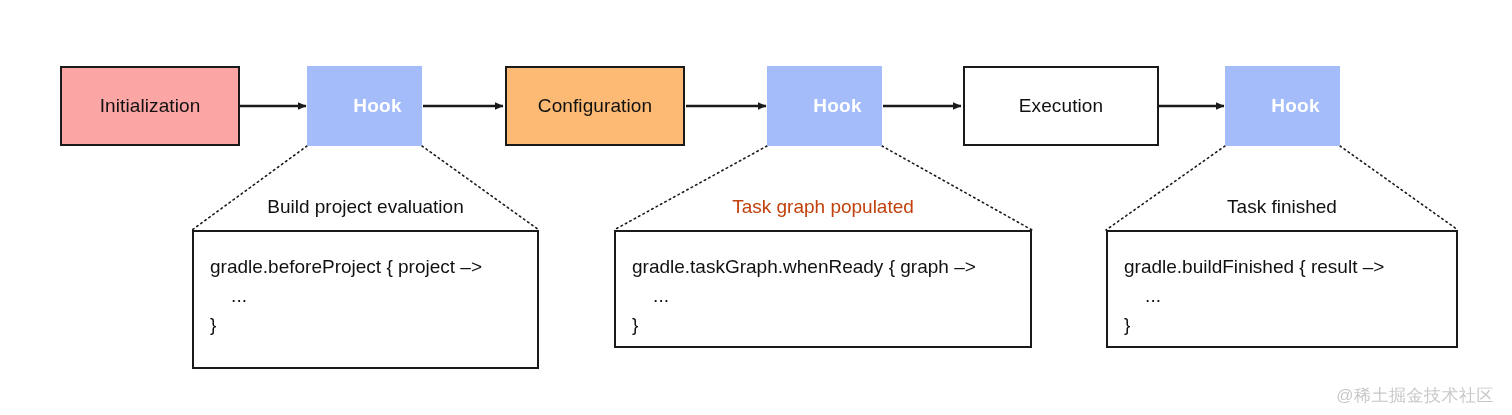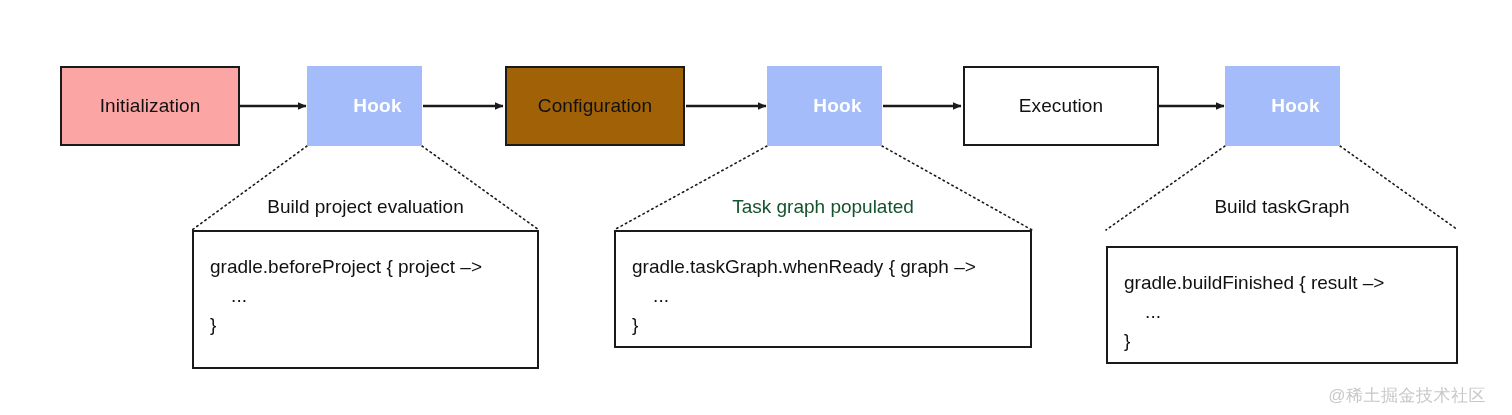--- a/index.html
+++ b/index.html
@@ -70,21 +70,21 @@
     position: absolute;
     left: 16px;
     top: 20px;
     font-size: 19px;
     color: #111111;
     line-height: 29px;
     white-space: pre;
   }
   .watermark {
     position: absolute;
-    right: 26px;
+    right: 18px;
     bottom: 8px;
     font-size: 17px;
     color: #c8c8c8;
     white-space: nowrap;
     letter-spacing: 0.5px;
   }
 </style>
 </head>
 <body>
 
@@ -110,21 +110,21 @@
         <line x1="882" y1="146" x2="1032" y2="230" stroke="#1a1a1a" stroke-width="1.6" stroke-dasharray="1.5 3.5" stroke-linecap="round"></line>
         <line x1="1225" y1="146" x2="1106" y2="230" stroke="#1a1a1a" stroke-width="1.6" stroke-dasharray="1.5 3.5" stroke-linecap="round"></line>
         <line x1="1340" y1="146" x2="1458" y2="230" stroke="#1a1a1a" stroke-width="1.6" stroke-dasharray="1.5 3.5" stroke-linecap="round"></line>
       </g>
   </svg>
 
   <div id="stage-layer">
       <div class="node stage-box" style="left: 45px; top: 66px; width: 180px; height: 80px; border-color: rgb(26, 26, 26); background: #fca5a5; margin-left: 15px;">
         <span class="stage-label" style="color: rgb(17, 17, 17);">Initialization</span>
       </div>
-      <div class="node stage-box" style="left: 505px; top: 66px; width: 180px; height: 80px; border-color: rgb(26, 26, 26); background: #a16207;">
+      <div class="node stage-box" style="left: 505px; top: 66px; width: 180px; height: 80px; border-color: rgb(26, 26, 26); background: #fdba74;">
         <span class="stage-label" style="color: rgb(17, 17, 17);">Configuration</span>
       </div>
       <div class="node stage-box" style="left: 963px; top: 66px; width: 196px; height: 80px; border-color: rgb(26, 26, 26); background: rgb(255, 255, 255);">
         <span class="stage-label" style="color: rgb(17, 17, 17);">Execution</span>
       </div>
     </div>
   <div id="hook-layer">
       <div class="node hook-box" style="left: 307px; top: 66px; width: 115px; height: 80px; background: rgb(164, 188, 250);">
         <span class="hook-label" style="color: rgb(255, 255, 255);">Hook</span>
       </div>
@@ -135,28 +135,28 @@
         <span class="hook-label" style="color: rgb(255, 255, 255);">Hook</span>
       </div>
     </div>
   <div id="callout-layer">
       <div class="callout-title" style="left: 192px; top: 196px; width: 347px; color: rgb(17, 17, 17);">Build project evaluation</div>
       <div class="code-box" style="left: 192px; top: 230px; width: 347px; height: 139px; border-color: rgb(26, 26, 26); background: rgb(255, 255, 255);">
         <div class="code-text" style="color: rgb(17, 17, 17);">gradle.beforeProject { project –&gt;
     ...
 }</div>
       </div>
-      <div class="callout-title" style="left: 614px; top: 196px; width: 418px; color: #14532d;">Task graph populated</div>
+      <div class="callout-title" style="left: 614px; top: 196px; width: 418px; color: #c2410c;">Task graph populated</div>
       <div class="code-box" style="left: 614px; top: 230px; width: 418px; height: 118px; border-color: rgb(26, 26, 26); background: rgb(255, 255, 255);">
         <div class="code-text" style="color: rgb(17, 17, 17);">gradle.taskGraph.whenReady { graph –&gt;
     ...
 }</div>
       </div>
-      <div class="callout-title" style="left: 1106px; top: 196px; width: 352px; color: rgb(17, 17, 17);">Build taskGraph</div>
-      <div class="code-box" style="left: 1106px; top: 246px; width: 352px; height: 118px; border-color: rgb(26, 26, 26); background: rgb(255, 255, 255);">
+      <div class="callout-title" style="left: 1106px; top: 196px; width: 352px; color: rgb(17, 17, 17);">Task finished</div>
+      <div class="code-box" style="left: 1106px; top: 230px; width: 352px; height: 118px; border-color: rgb(26, 26, 26); background: rgb(255, 255, 255);">
         <div class="code-text" style="color: rgb(17, 17, 17);">gradle.buildFinished { result –&gt;
     ...
 }</div>
       </div>
     </div>
 
   <div class="watermark">@稀土掘金技术社区</div>
 
 </div>
 

